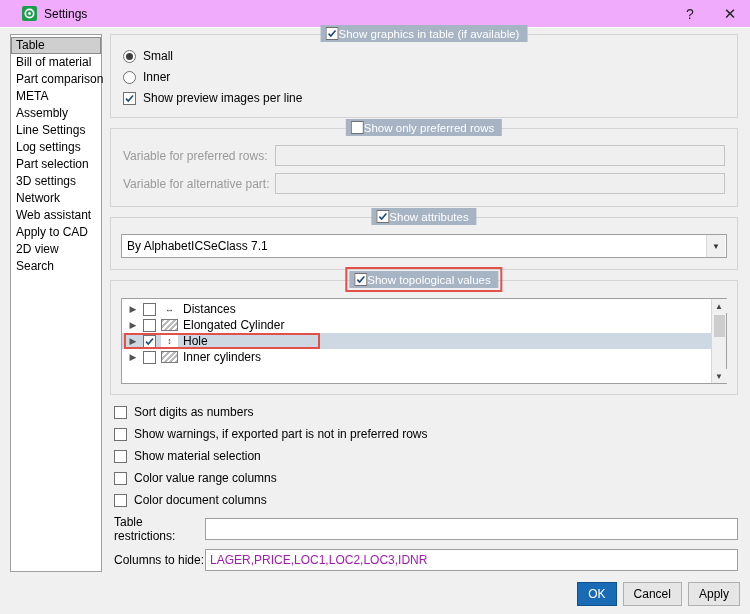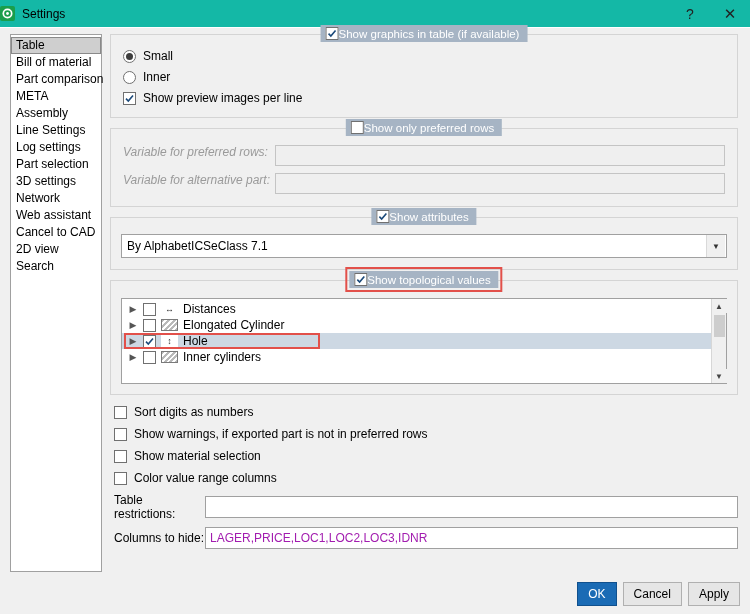--- a/index.html
+++ b/index.html
@@ -10,24 +10,24 @@
     font-family: "Liberation Sans", sans-serif;
     font-size: 12px;
     color: #000;
     background: #f0f0f0;
     overflow: hidden;
   }
 
   
   .titlebar {
     height: 28px;
-    background: #14b8a6;
+    background: #f0abfc;
     display: flex;
     align-items: center;
-    padding-left: 0;
+    padding-left: 22px;
     border-bottom: 1px solid #ffffff;
   }
   .app-icon {
     width: 15px; height: 15px;
     border-radius: 2px;
     background: #1a9e4b;
     display: flex; align-items: center; justify-content: center;
     margin-right: 7px;
   }
   .app-icon svg { display:block; }
@@ -147,23 +147,22 @@
     font-size: 12px;
     margin-bottom: 7px;
   }
 
   
   .g1 { padding: 14px 12px 10px 12px; }
 
   
   .g2 { padding: 16px 12px 11px 12px; }
   .field-row {
-    display: flex; align-items: flex-start;
+    display: flex; align-items: center;
     margin-bottom: 7px;
-    font-style: italic;
   }
   .field-label {
     width: 152px;
     font-size: 12px;
     color: #9a9a9a;
   }
   .field-input {
     flex: 1;
     height: 21px;
     background: #efefef;
@@ -327,21 +326,21 @@
       <div class="sidebar-item">Bill of material</div>
       <div class="sidebar-item">Part comparison</div>
       <div class="sidebar-item">META</div>
       <div class="sidebar-item">Assembly</div>
       <div class="sidebar-item">Line Settings</div>
       <div class="sidebar-item">Log settings</div>
       <div class="sidebar-item">Part selection</div>
       <div class="sidebar-item">3D settings</div>
       <div class="sidebar-item">Network</div>
       <div class="sidebar-item">Web assistant</div>
-      <div class="sidebar-item">Cancel to CAD</div>
+      <div class="sidebar-item">Apply to CAD</div>
       <div class="sidebar-item">2D view</div>
       <div class="sidebar-item">Search</div>
     </div>
 
     <div class="panel">
 
       <div class="group g1">
         <div class="group-legend">
           <span class="cb">
             <svg width="9" height="9" viewBox="0 0 9 9">
@@ -505,20 +504,28 @@
           <span>Show material selection</span>
         </div>
         <div class="opt-row">
           <span class="cb unchecked">
             <svg width="9" height="9" viewBox="0 0 9 9">
                 <path d="M1 4.6 L3.3 7 L8 1.4" stroke="#1c4a7a" stroke-width="1.6" fill="none"></path>
               </svg>
           </span>
           <span>Color value range columns</span>
         </div>
+        <div class="opt-row">
+          <span class="cb unchecked">
+            <svg width="9" height="9" viewBox="0 0 9 9">
+                <path d="M1 4.6 L3.3 7 L8 1.4" stroke="#1c4a7a" stroke-width="1.6" fill="none"></path>
+              </svg>
+          </span>
+          <span>Color document columns</span>
+        </div>
       </div>
 
       <div class="bottom-field">
         <span class="lbl">Table restrictions:</span>
         <input type="text" value="" style="">
       </div>
       <div class="bottom-field">
         <span class="lbl">Columns to hide:</span>
         <input type="text" value="LAGER,PRICE,LOC1,LOC2,LOC3,IDNR" style="">
       </div>

